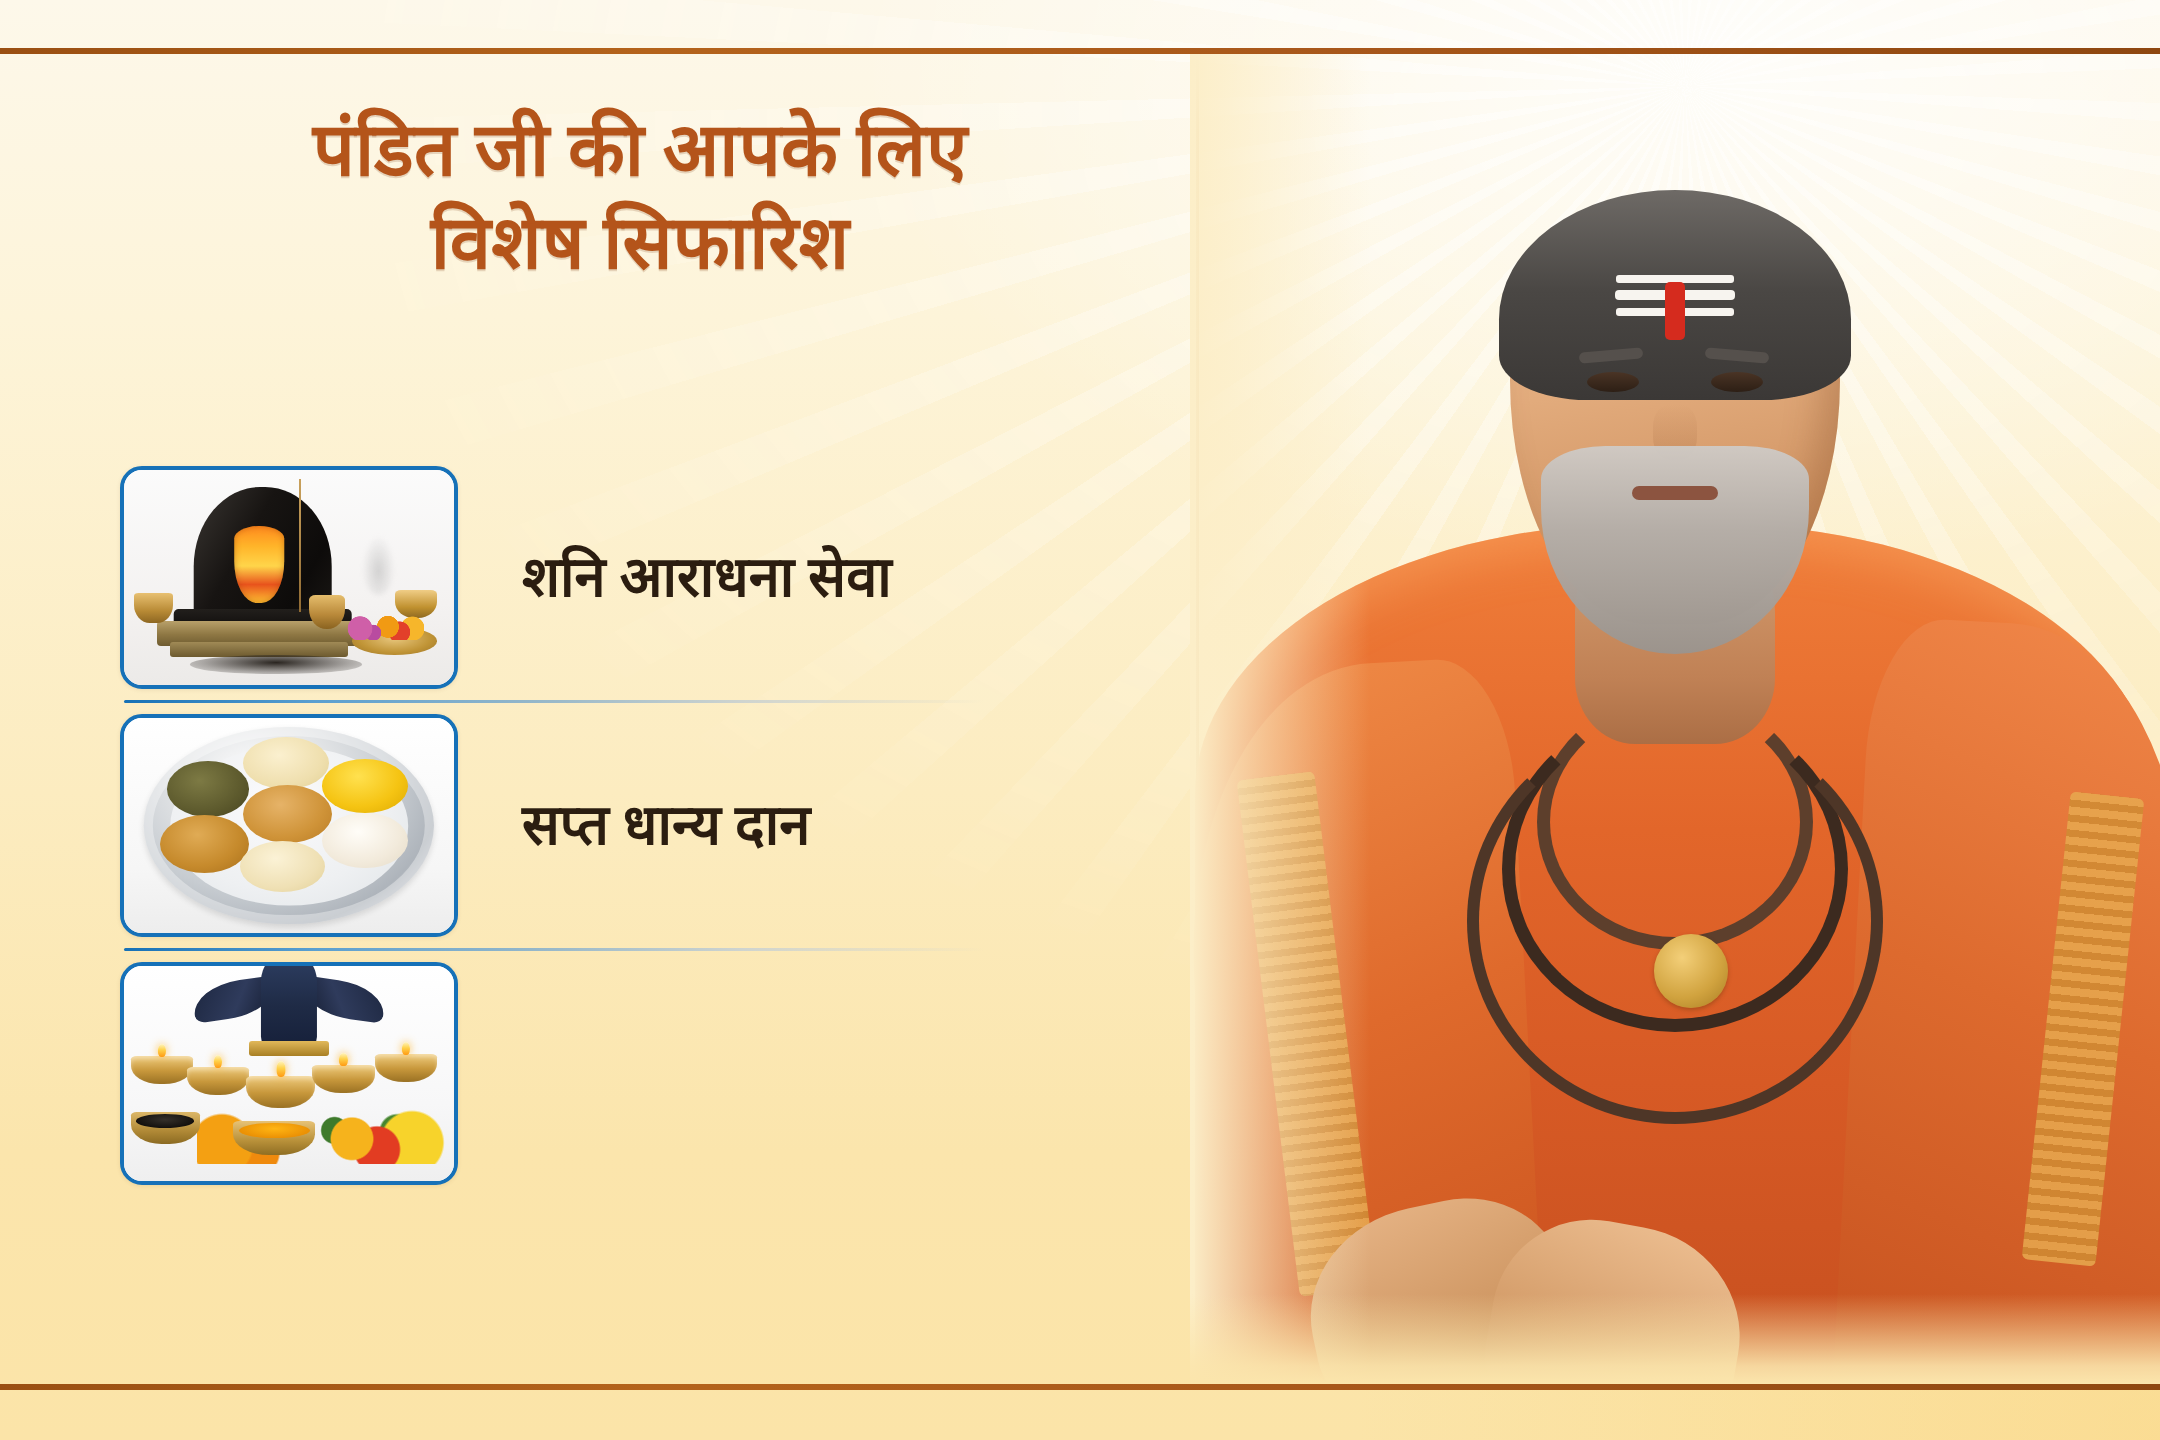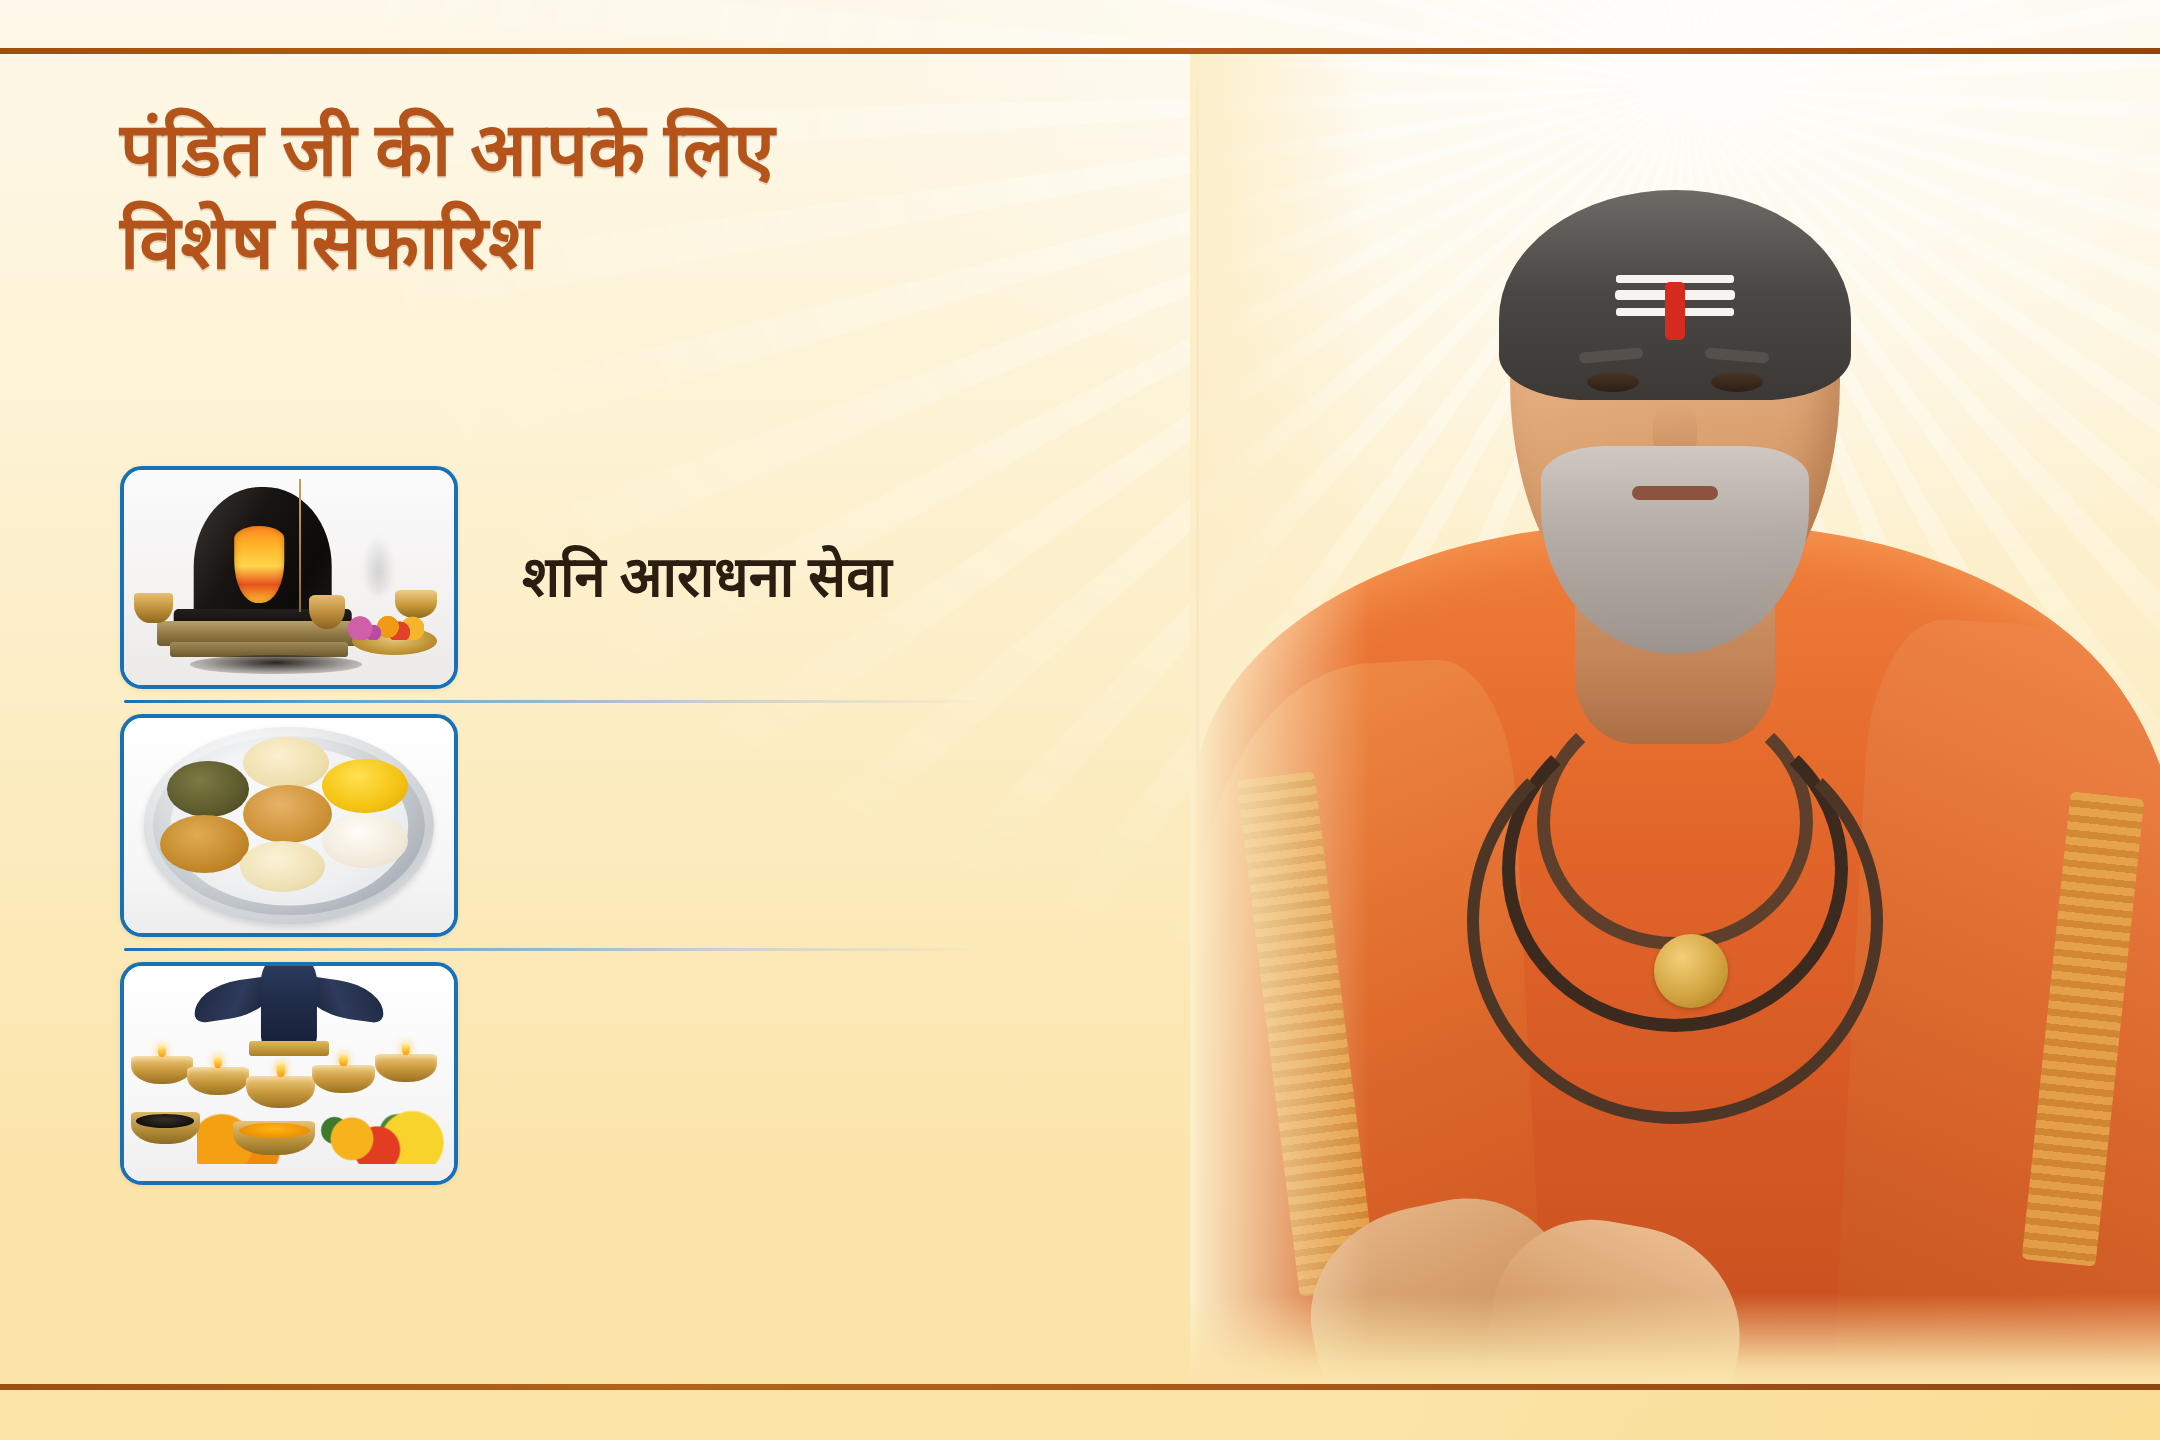--- a/index.html
+++ b/index.html
@@ -4,20 +4,21 @@
 <style>
   html,body{margin:0;padding:0;background:#fff;}
   body{font-family:"Liberation Sans", sans-serif;}
 
   #stage{
     position:relative;
     width:2160px;
     height:1440px;
     overflow:hidden;
     background:#fdf3d8;
+    text-align:center;
   }
 
   
   .bg-base{
     position:absolute; inset:0;
     background:
       linear-gradient(180deg,#fdf8ea 0%, #fdf4d9 22%, #fcecc0 55%, #fbe5ac 80%, #fbe4a8 100%);
   }
   
   .bg-rays{
@@ -530,20 +531,21 @@
           <div class="t2-inner"></div>
           <div class="g g1"></div>
           <div class="g g2"></div>
           <div class="g g3"></div>
           <div class="g g4"></div>
           <div class="g g5"></div>
           <div class="g g6"></div>
           <div class="g g7"></div>
         </div>
       </div>
+      <div class="row-label">सप्त धान्य दान</div>
     </div>
 
     <div class="divider"></div>
 
     <div class="row">
       <div class="thumb">
         <div class="scene">
           <div class="t3-bg"></div>
           <div class="t3-wingL"></div>
           <div class="t3-wingR"></div>

